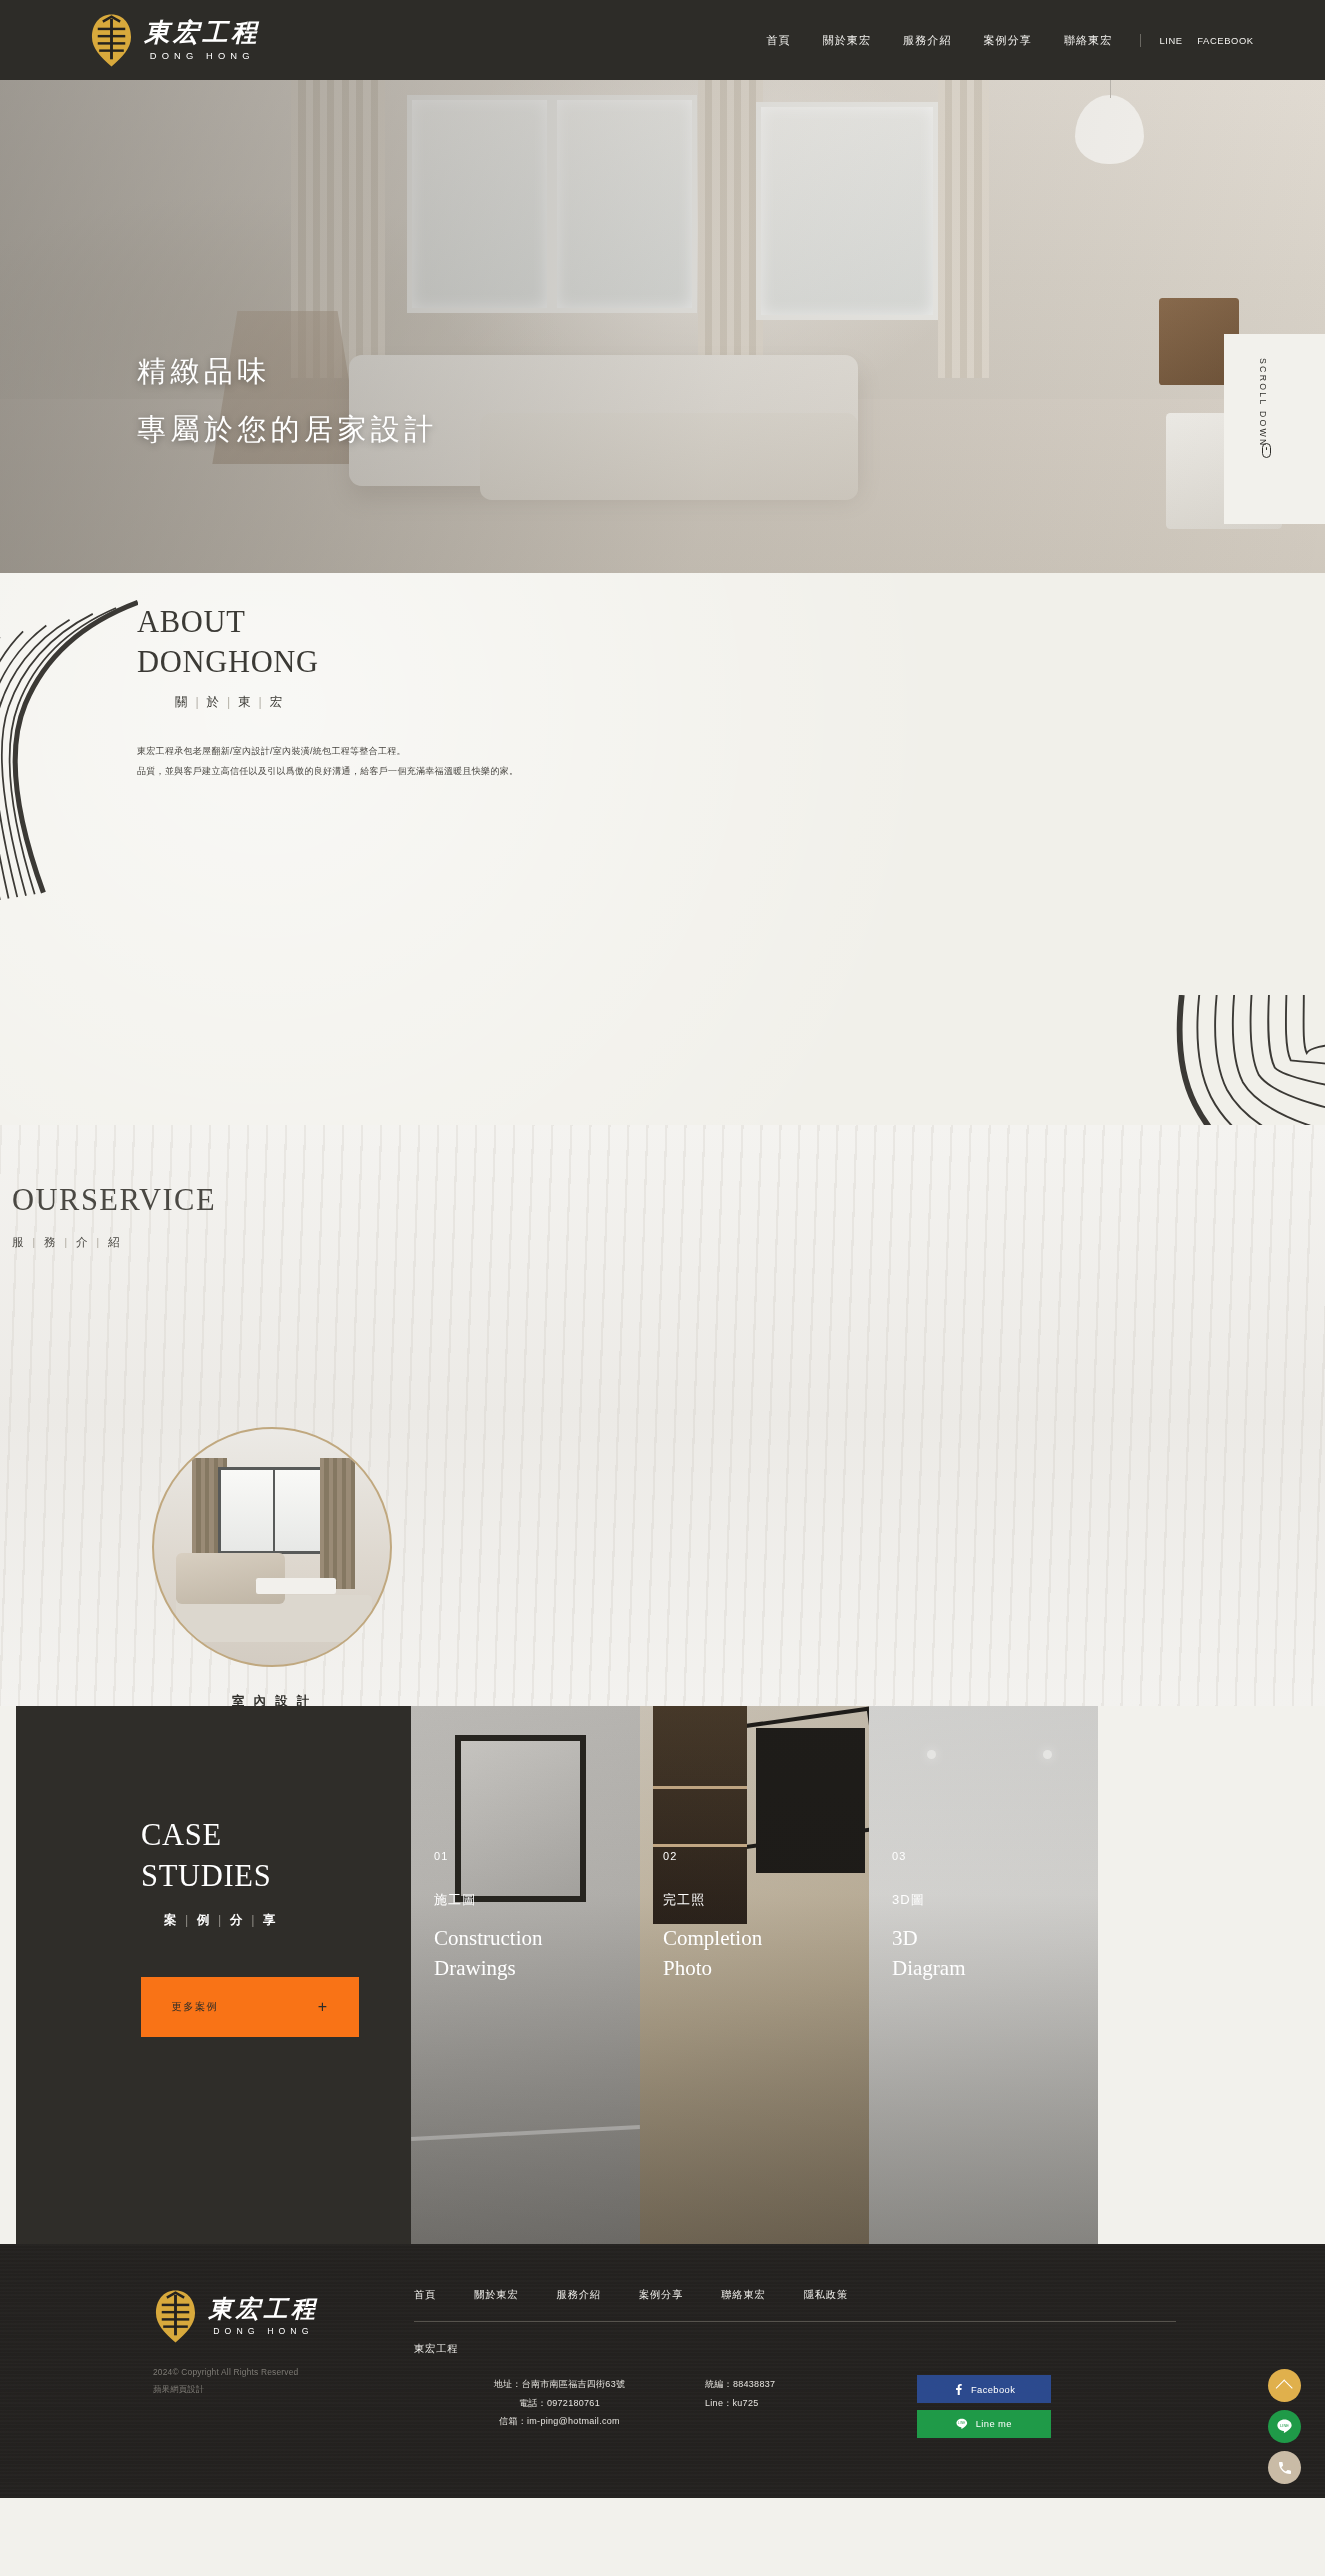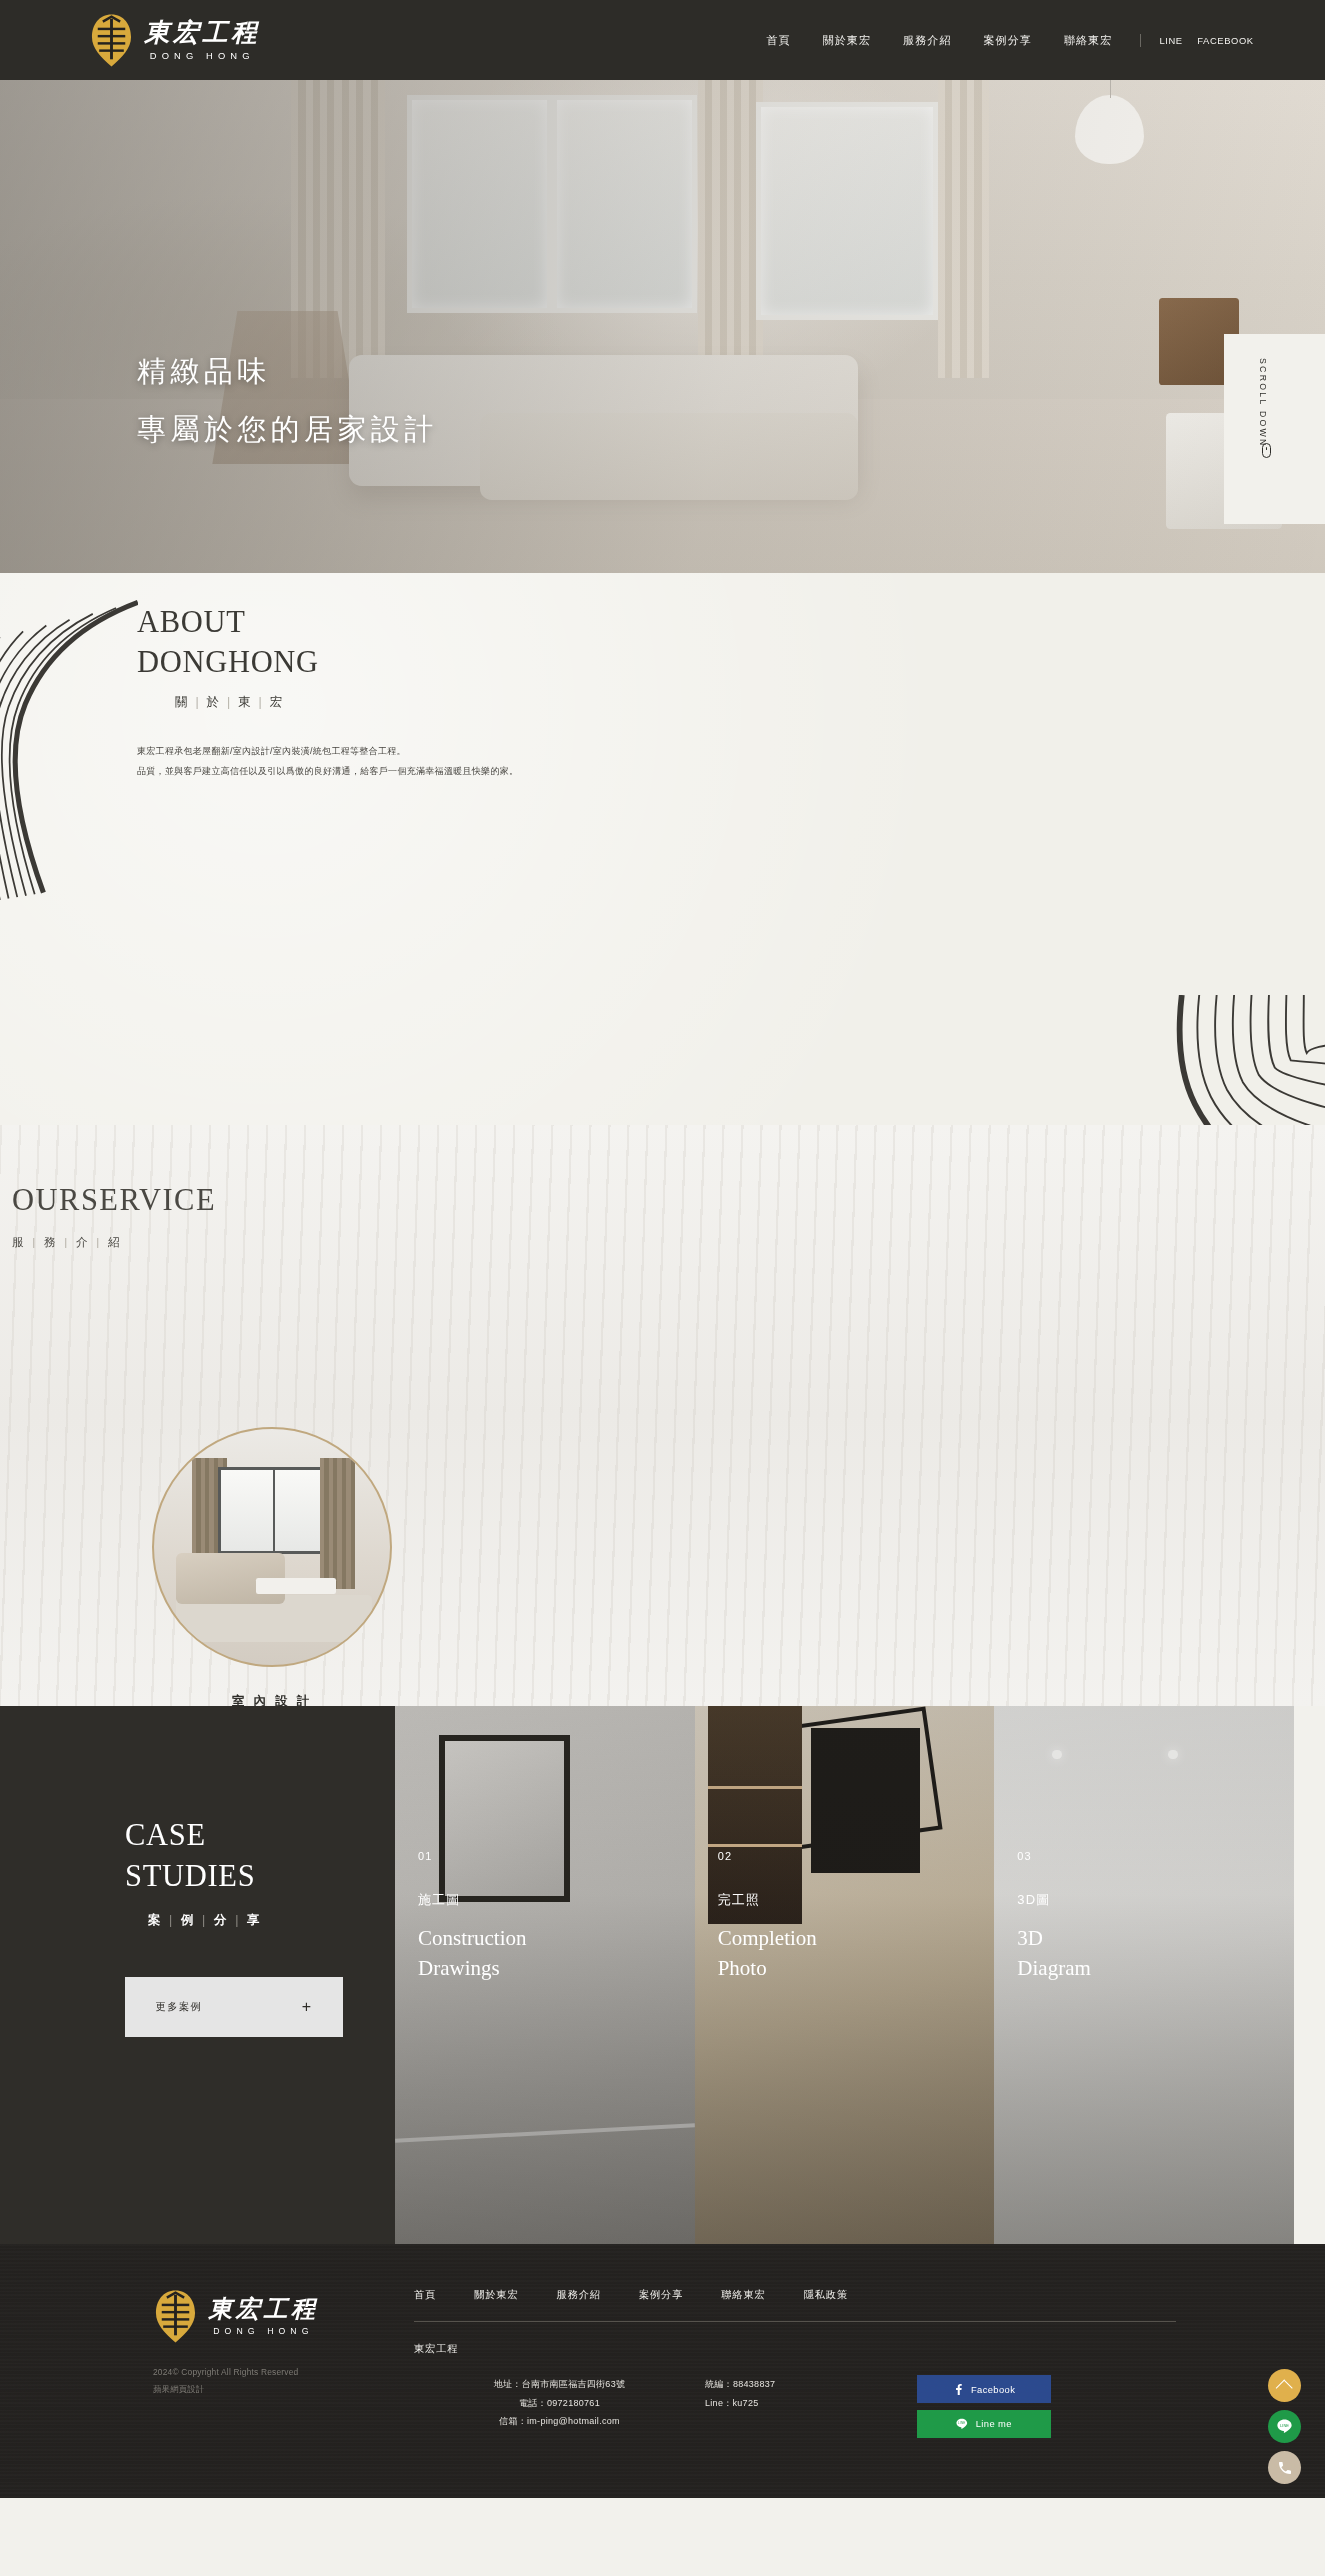--- a/index.html
+++ b/index.html
@@ -210,30 +210,30 @@
   .svc-rug {
     position:absolute; left:22px; top:166px; width:196px; height:47px;
     background:#dcd7ce; border-radius:4.4px;
   }
   .svc-title {
     margin-top: 26px; font-size: 12.4px; color: #2f2e2a;
     letter-spacing: 2.9px; font-weight: 700;
   }
 
   
-  .cases { position: relative; width: 1294px; height: 538px; background: #2f2d29; display: flex; overflow: hidden; }
+  .cases { position: relative; width: 1082px; height: 538px; background: #2f2d29; display: flex; overflow: hidden; margin-left: 16px; }
   .cases-left { width: 395px; flex: none; padding: 109px 0 0 125px; }
   .cases-en {
     font-family: "Liberation Serif", serif; color: #fff;
     font-size: 30.5px; line-height: 1.35; letter-spacing: 0.7px; font-weight: 400;
   }
   .cases-cn { margin-top: 14.5px; margin-left: 23px; font-size: 12.4px; color: #fff; letter-spacing: 0.7px; font-weight: 700; }
   .cases-cn i { color: #8e8b84; font-style: normal; margin: 0 8px; font-weight: 400; }
   .more-cases {
-    margin-top: 48px; width: 218px; height: 60px; background: #e5e5e5;
+    margin-top: 48px; width: 218px; height: 60px; background: #f97316;
     display: flex; align-items: center; padding: 0 30.5px; cursor: pointer;
   }
   .more-cases span { color: #2f2d29; font-size: 10.2px; letter-spacing: 1.5px; }
   .more-cases .plus { margin-left: auto; font-size: 16px; font-weight: 200; color: #2f2d29; line-height: 1; }
 
   .case-card { position: relative; width: 310px; height: 538px; overflow: hidden; cursor: pointer; }
   .cc-img { position: absolute; inset: 0; }
   .cci1 { background: linear-gradient(165deg,#cfcdc9 0%,#b4b2ae 45%,#8f8d89 100%); }
   .cci2 { background: linear-gradient(165deg,#ded6c8 0%,#b6a88f 55%,#8a7b63 100%); }
   .cci3 { background: linear-gradient(165deg,#e8e8e6 0%,#d4d3d0 50%,#b7b6b2 100%); }

